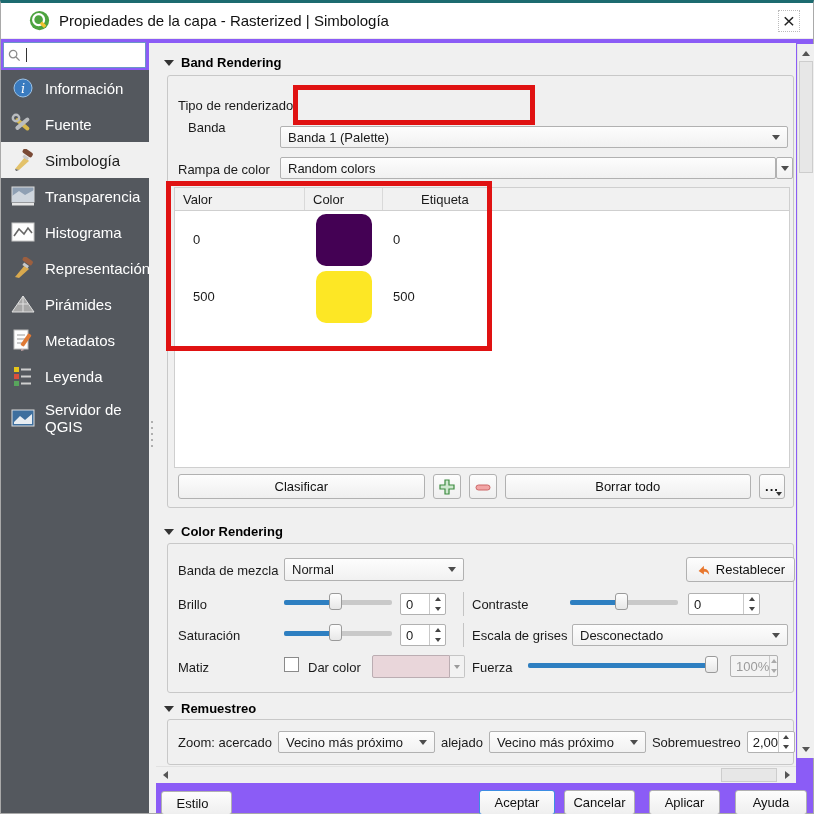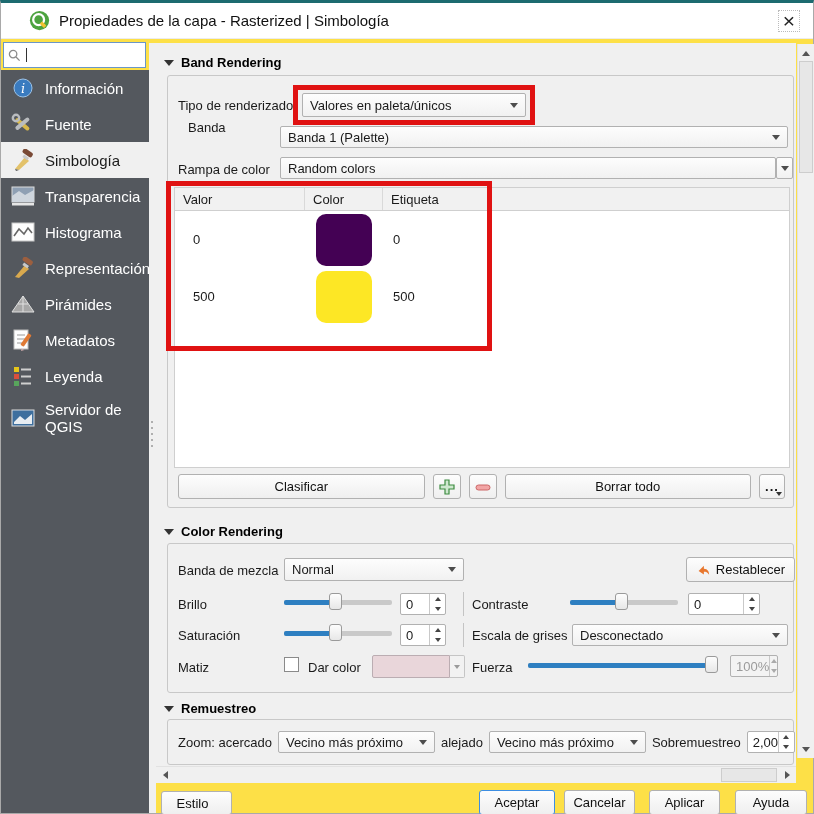--- a/index.html
+++ b/index.html
@@ -1,17 +1,17 @@
 <!DOCTYPE html>
 <html><head>
 <meta charset="utf-8">
 <style>
   html,body{margin:0;padding:0;}
   body{width:814px;height:814px;position:relative;font-family:"Liberation Sans","DejaVu Sans",sans-serif;font-size:13px;color:#1a1a1a;background:#fff;overflow:hidden;}
-  .window{position:absolute;inset:0;background:#fde047;border-left:1px solid #a9a9a9;border-right:1px solid #a9a9a9;border-bottom:1px solid #a9a9a9;border-top:3px solid #1d6b70;box-sizing:border-box;}
+  .window{position:absolute;inset:0;background:#8b5cf6;border-left:1px solid #a9a9a9;border-right:1px solid #a9a9a9;border-bottom:1px solid #a9a9a9;border-top:3px solid #1d6b70;box-sizing:border-box;}
   
   .titlebar{position:absolute;left:0;top:0;width:100%;height:36px;background:#fff;display:flex;align-items:center;border-bottom:1px solid #ececec;box-sizing:border-box;}
   .titlebar .app-ic{margin-left:28px;width:21px;height:21px;}
   .titlebar .title{margin-left:9px;font-size:15px;color:#111;}
   .close-btn{position:absolute;right:10px;top:4px;width:28px;height:28px;display:flex;align-items:center;justify-content:center;font-size:21px;color:#222;cursor:default;outline:1px dotted #bbb;outline-offset:-4px;}
   
   .search-box{position:absolute;left:2px;top:39px;width:143px;height:26px;background:#fff;border:1px solid #6a96c8;box-sizing:border-box;display:flex;align-items:center;padding-left:4px;}
   .search-box .caret{width:1px;height:14px;background:#333;margin-left:5px;}
   
   .sidebar{position:absolute;left:0;top:67px;width:148px;bottom:0;background:#54585e;}
@@ -51,21 +51,21 @@
   
   .slider{position:relative;height:20px;}
   .slider .track{position:absolute;left:0;right:0;top:8px;height:5px;background:#c9c9c9;border-radius:2px;}
   .slider .fill{position:absolute;left:0;top:8px;height:5px;background:#2e7fc1;border-radius:2px;}
   .slider .handle{position:absolute;top:1px;width:13px;height:17px;background:linear-gradient(#fdfdfd,#e7e7e7);border:1px solid #9a9a9a;border-radius:3px;box-sizing:border-box;}
   .vsep{position:absolute;width:1px;background:#c4c4c4;}
   
   .ptable{position:absolute;background:#fff;border:1px solid #cfcfcf;box-sizing:border-box;}
   .ptable .thead{display:grid;grid-template-columns:130px 78px 1fr;height:22px;background:#f1f1f1;border-bottom:1px solid #cfcfcf;}
   .ptable .thead div{display:flex;align-items:center;padding-left:8px;border-right:1px solid #d9d9d9;box-sizing:border-box;}
-  .ptable .thead div:last-child{border-right:none;}
+  .ptable .thead div:last-child{border-right:none;margin-left:30px;}
   .ptable .trow{display:grid;grid-template-columns:130px 78px 1fr;height:57px;align-items:center;}
   .ptable .tc-valor{padding-left:18px;}
   .ptable .tc-label{padding-left:10px;}
   .swatch{width:56px;height:52px;border-radius:10px;margin:0 auto;}
   .hl-box{position:absolute;border:5px solid #e01212;box-sizing:border-box;pointer-events:none;z-index:5;}
   
   .checkbox{width:15px;height:15px;background:#fff;border:1px solid #8a8a8a;box-sizing:border-box;}
   
   .cswatch{display:flex;height:23px;box-sizing:border-box;}
   .cswatch .cfill{width:78px;background:#e9d6da;border:1px solid #bbadb2;box-sizing:border-box;border-radius:2px 0 0 2px;}
@@ -233,24 +233,20 @@
 
     <div class="sec-header" style="left:8px;top:12px;">
       <span class="tri-down"></span>
       <span>Band Rendering</span>
     </div>
 
     <div class="group" style="left:11px;top:32px;width:627px;height:433px;">
       <span class="lbl" style="position:absolute;left:10px;top:22px;">Tipo de renderizado</span>
 
       <div class="hl-box" style="left:125px;top:9px;width:242px;height:40px;"></div>
-      <div class="combo" style="position:absolute;left:134px;top:17px;width:224px;height:24px;">
-        <span class="ctext">Valores en paleta/únicos</span>
-        <span class="carrow"></span>
-      </div>
 
       <span class="lbl" style="position:absolute;left:10px;top:44px;margin-left:10px;">Banda</span>
       <div class="combo" style="position:absolute;left:112px;top:50px;width:508px;">
         <span class="ctext">Banda 1 (Palette)</span>
         <span class="carrow"></span>
       </div>
 
       <span class="lbl" style="position:absolute;left:10px;top:86px;">Rampa de color</span>
       <div class="combo" style="position:absolute;left:112px;top:81px;width:496px;">
         <span class="ctext center">Random colors</span>

